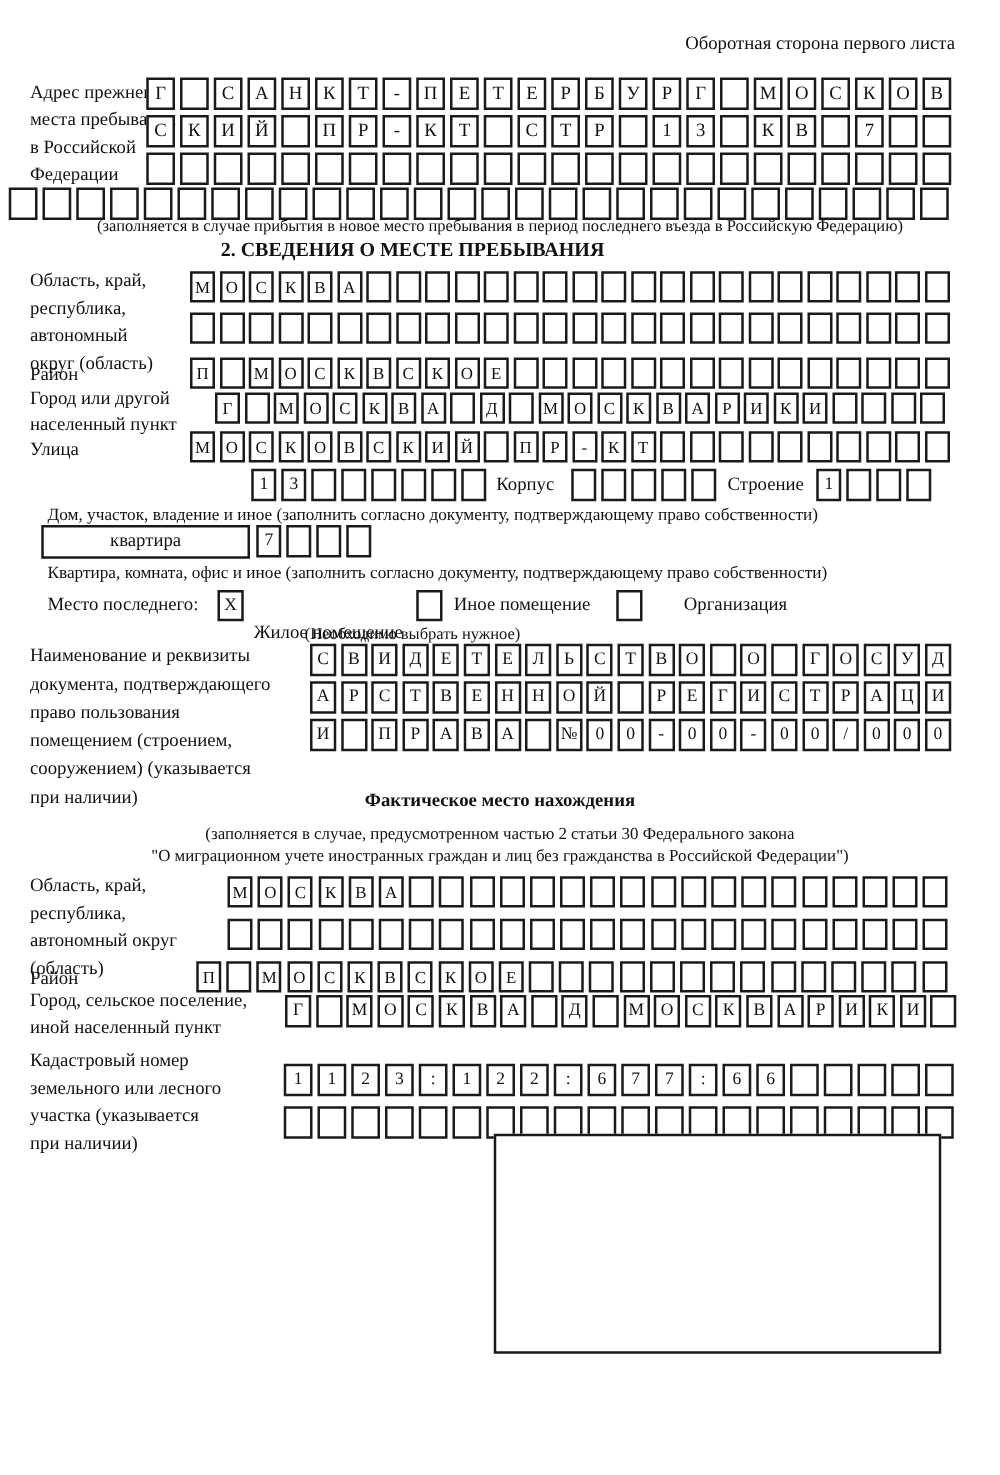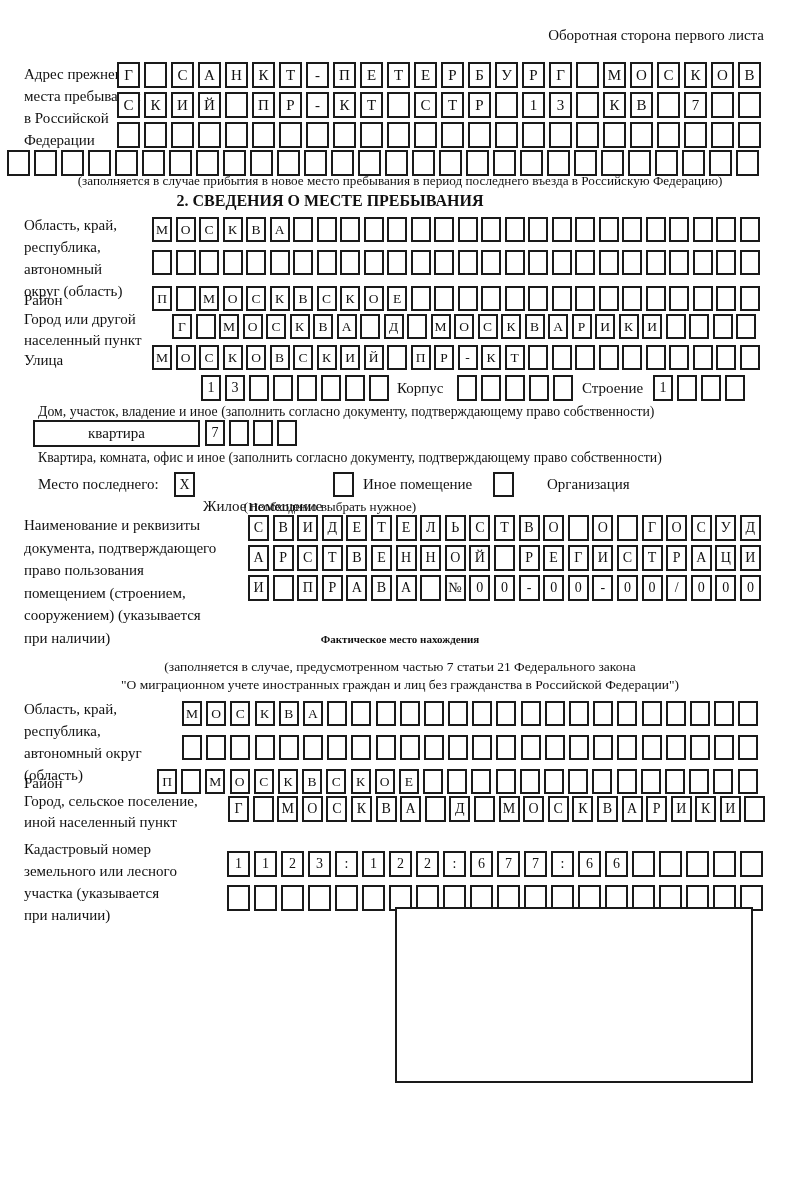--- a/index.html
+++ b/index.html
@@ -414,22 +414,22 @@
       <span class="cell">0</span>
       <span class="cell">-</span>
       <span class="cell">0</span>
       <span class="cell">0</span>
       <span class="cell">/</span>
       <span class="cell">0</span>
       <span class="cell">0</span>
       <span class="cell">0</span>
     </div>
 
-  <div class="abs title ctr" style="top:633px;left:0;width:800px;font-size:11px;">Фактическое место нахождения</div>
-  <div class="abs note ctr" style="top:659px;left:0;width:800px;font-size:13.5px;">(заполняется в случае, предусмотренном частью 7 статьи 21 Федерального закона</div>
+  <div class="abs title ctr" style="top:633px;left:0;width:800px;font-size:15px;">Фактическое место нахождения</div>
+  <div class="abs note ctr" style="top:659px;left:0;width:800px;font-size:13.5px;">(заполняется в случае, предусмотренном частью 2 статьи 30 Федерального закона</div>
   <div class="abs note ctr" style="top:677px;left:0;width:800px;font-size:13.5px;">"О миграционном учете иностранных граждан и лиц без гражданства в Российской Федерации")</div>
 
   <div class="abs lbl ml" style="top:698px;left:24px;">Область, край,
 республика,
 автономный округ
 (область)</div>
   <div class="abs cells sz-e" style="top:701px;left:182px;">
       <span class="cell">М</span>
       <span class="cell">О</span>
       <span class="cell">С</span>

